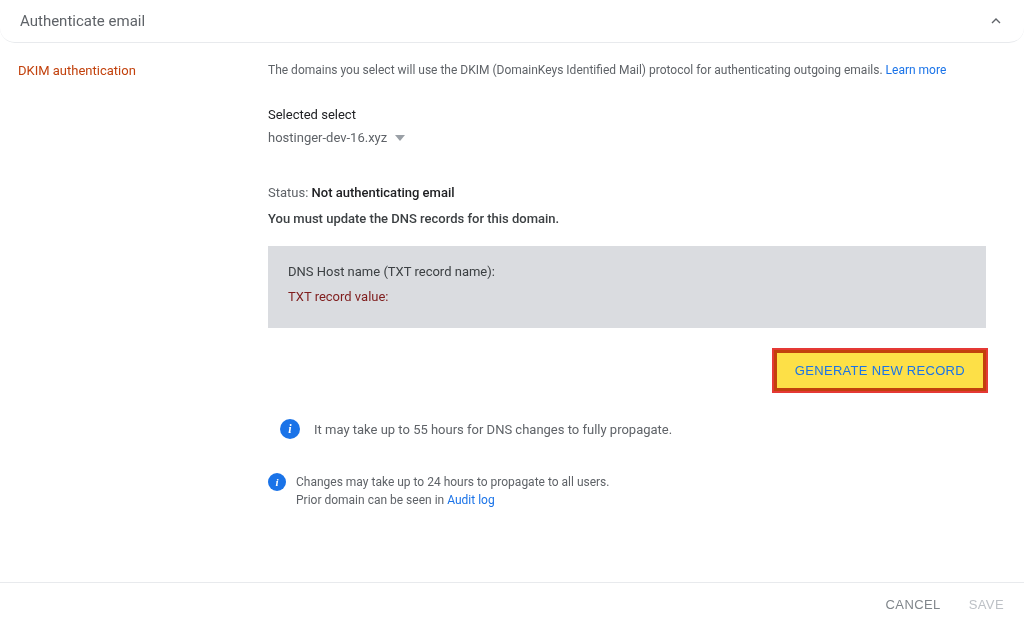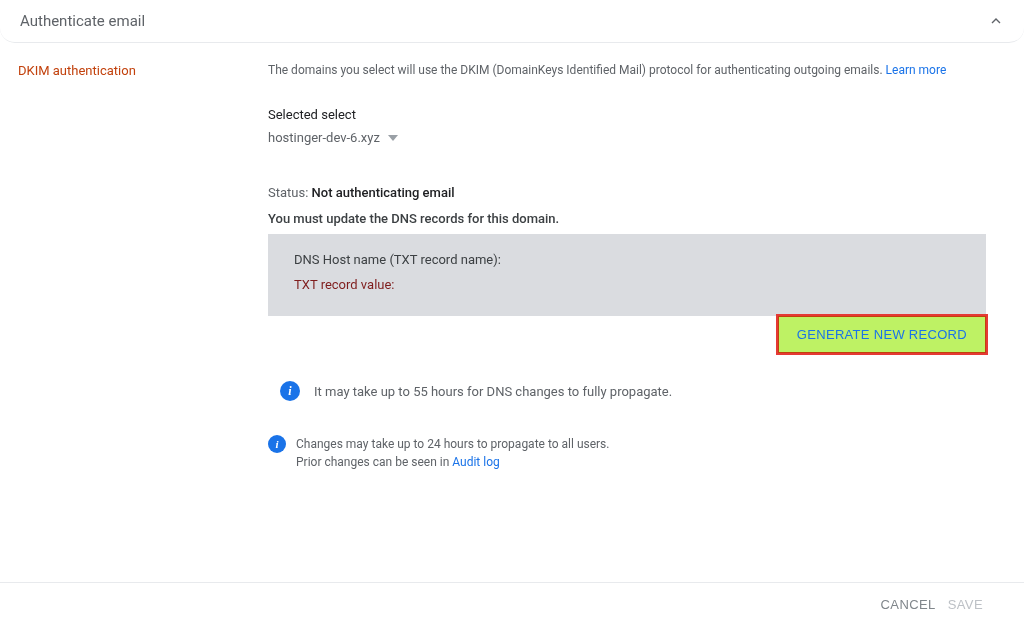--- a/index.html
+++ b/index.html
@@ -58,37 +58,37 @@
     .domain-row {
       display: flex;
       align-items: center;
       gap: 8px;
       margin-bottom: 40px;
     }
     .domain-text { font-size: 13px; color: #5f6368; }
     .dropdown-icon { color: #80868b; }
     .status-line { font-size: 13px; color: #5f6368; margin-bottom: 11px; }
     .status-value { color: #202124; font-weight: 500; }
-    .must-update { font-size: 13px; color: #3c4043; font-weight: 500; margin-bottom: 8px; }
+    .must-update { font-size: 13px; color: #3c4043; font-weight: 500; margin-bottom: 20px; }
     .instruction { font-size: 12.5px; color: #5f6368; line-height: 1.4; margin-bottom: 14px; }
     .dns-box {
       background: #dadce0;
-      padding: 18px 20px 24px 26px;
-      margin-bottom: 0;
+      padding: 18px 20px 24px 20px;
+      margin-bottom: 22px;
     }
     .dns-box .line1 { font-size: 13px; color: #3c4043; margin-bottom: 10px; }
     .dns-box .line2 { font-size: 13px; color: #7f1d1d; }
     .btn-row-right {
       display: flex;
       justify-content: flex-end;
       margin-bottom: 22px;
     }
     .btn-outlined {
-      border: 1px solid #c2410c;
-      background: #bef264;
+      border: 3px solid #c2410c;
+      background: #fde047;
       color: #1a73e8;
       font-size: 13px;
       font-weight: 500;
       letter-spacing: 0.3px;
       padding: 10px 18px;
       cursor: pointer;
       border-radius: 4px;
     }
     .btn-outlined.highlighted {
       outline: 2px solid #e53935;
@@ -128,22 +128,22 @@
     .note-text { font-size: 12px; color: #5f6368; line-height: 1.5; }
     .footer-bar {
       position: absolute;
       bottom: 0;
       left: 0;
       right: 0;
       border-top: 1px solid #e8eaed;
       display: flex;
       justify-content: flex-end;
       align-items: center;
-      padding: 14px 41px;
-      gap: 12px;
+      padding: 14px 20px;
+      gap: 28px;
       background: #fff;
     }
     .cancel-btn {
       color: #80868b;
       font-size: 13px;
       font-weight: 500;
       letter-spacing: 0.4px;
       background: none;
       border: none;
       cursor: pointer;
@@ -177,21 +177,21 @@
   </div>
 
   <div class="right-col">
 
     <div class="intro">
       <span>The domains you select will use the DKIM (DomainKeys Identified Mail) protocol for authenticating outgoing emails. </span><span class="link">Learn more</span>
     </div>
 
     <div class="section-label">Selected select</div>
     <div class="domain-row">
-      <span class="domain-text">hostinger-dev-6.xyz</span>
+      <span class="domain-text">hostinger-dev-16.xyz</span>
       <span class="dropdown-icon">
         <svg width="10" height="10" viewBox="0 0 10 10">
             <polygon points="0,2 10,2 5,8" fill="#9aa0a6"></polygon>
           </svg>
       </span>
     </div>
 
     <div class="status-line">
       <span>Status: </span><span class="status-value">Not authenticating email</span>
     </div>
@@ -210,21 +210,21 @@
       <span class="info-icon-wrap">i</span>
       <span class="info-text">It may take up to 55 hours for DNS changes to fully propagate.</span>
     </div>
 
 
     <div class="note-row">
       <span class="info-icon-wrap small">i</span>
       <div class="note-text">
         <div>Changes may take up to 24 hours to propagate to all users.</div>
         <div>
-          <span>Prior changes can be seen in </span><span class="link">Audit log</span>
+          <span>Prior domain can be seen in </span><span class="link">Audit log</span>
         </div>
       </div>
     </div>
 
   </div>
 </div>
 
 <div class="footer-bar">
   <button class="cancel-btn">CANCEL</button>
   <button class="save-btn">SAVE</button>

